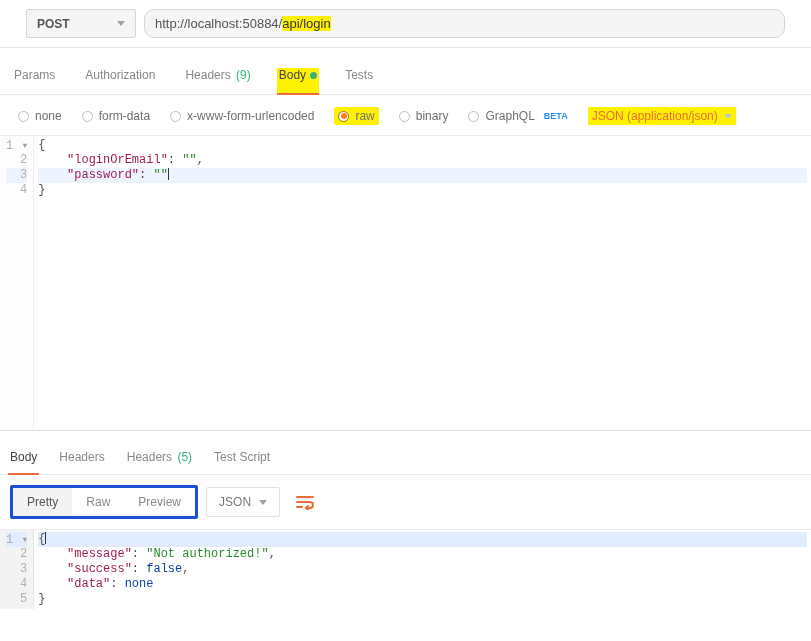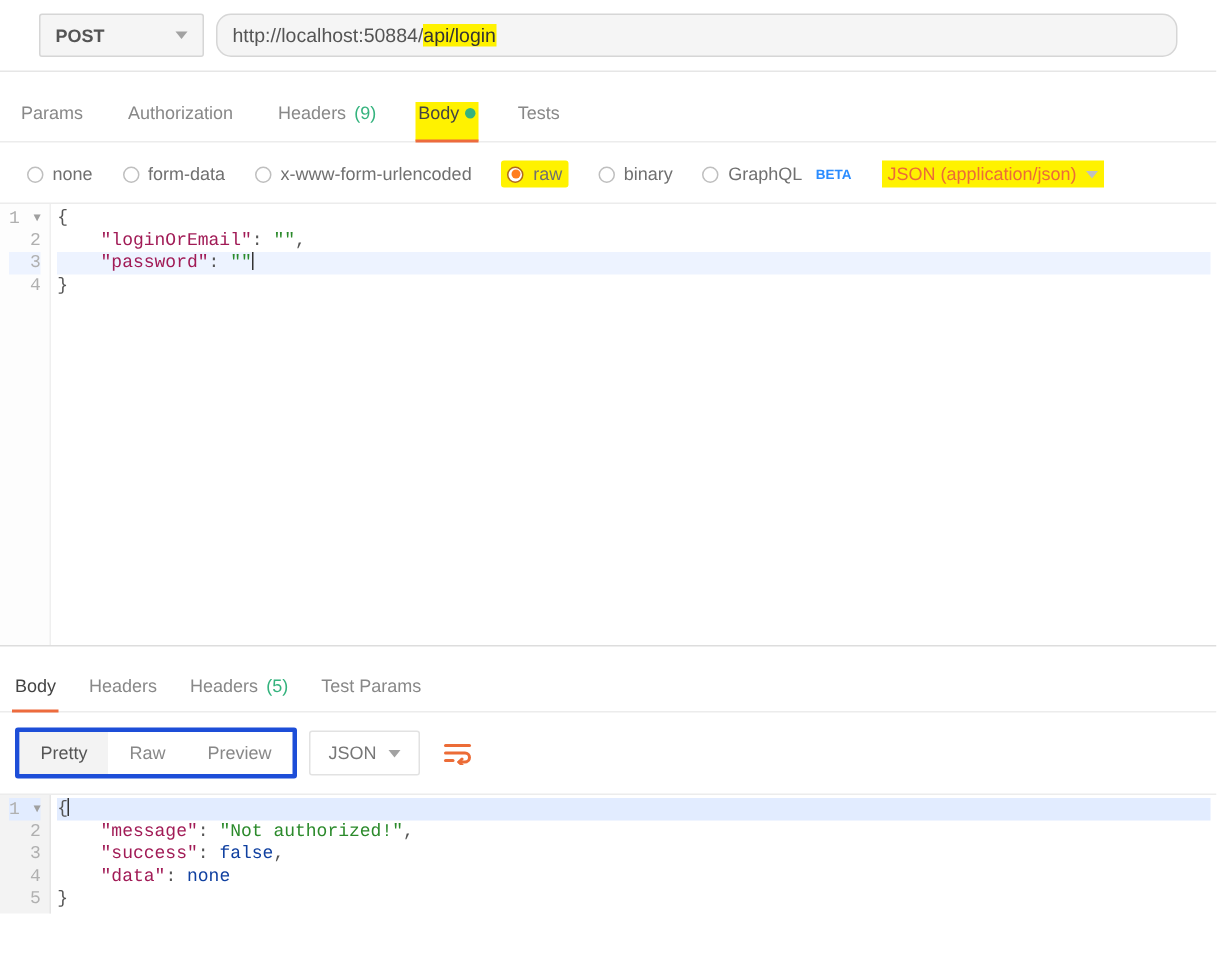--- a/index.html
+++ b/index.html
@@ -162,21 +162,21 @@
 
 <div class="splitter"></div>
 
 <div class="resp-tabs">
   <div class="resp-tab active">Body</div>
   <div class="resp-tab">Headers</div>
   <div class="resp-tab">
     <span>Headers</span>
     <span class="count">(5)</span>
   </div>
-  <div class="resp-tab">Test Params</div>
+  <div class="resp-tab">Test Script</div>
 </div>
 
 <div class="resp-toolbar">
   <div class="seg-group">
     <div class="seg-btn active">Pretty</div>
     <div class="seg-btn">Raw</div>
     <div class="seg-btn">Preview</div>
   </div>
   <div class="lang-select">
     <span>JSON</span>

